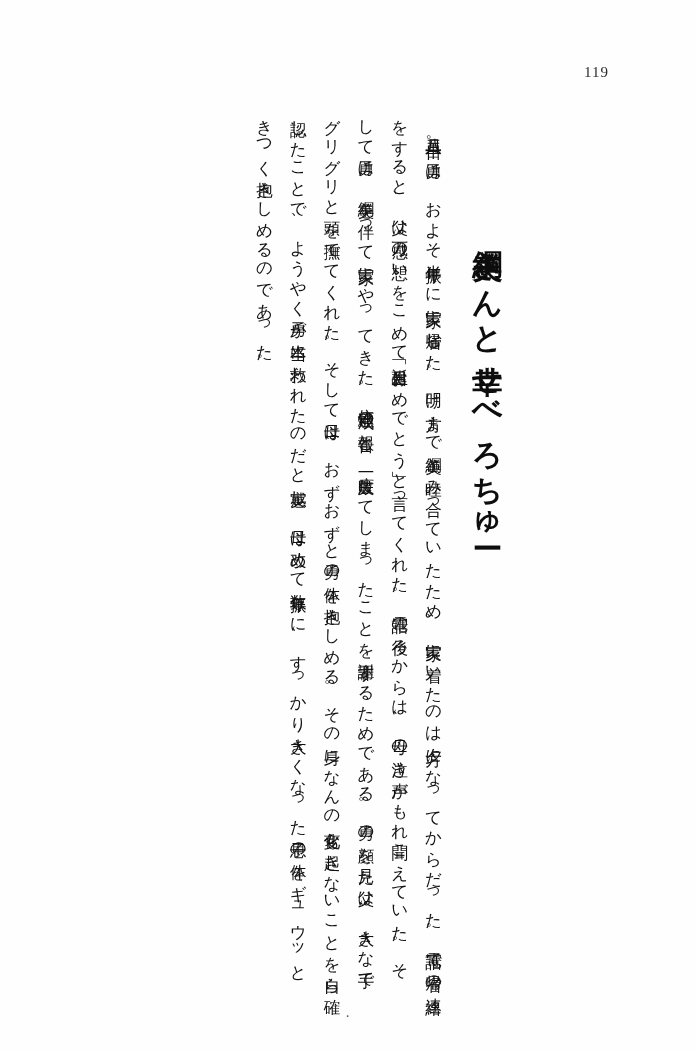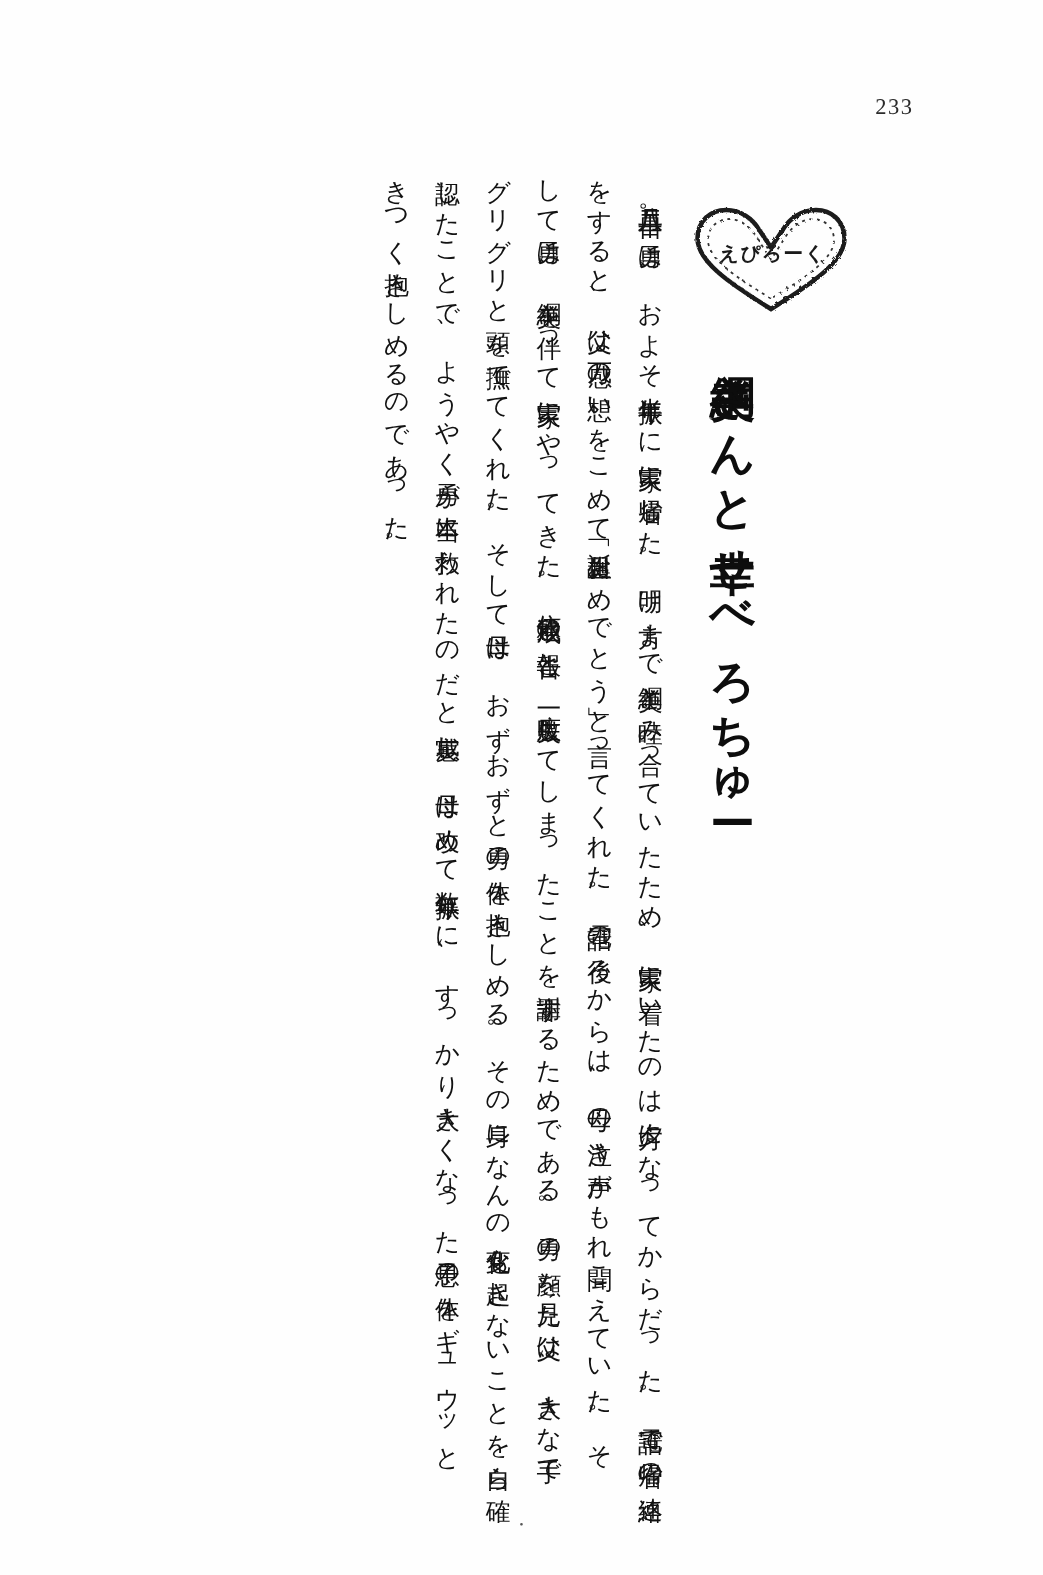--- a/index.html
+++ b/index.html
@@ -106,37 +106,22 @@
     font-size: 11px;
     color: #555;
     font-family: "Liberation Serif", serif;
   }
 </style>
 </head>
 <body>
 
 <div class="page">
 
-  <div class="page-number">233</div>
+  <div class="page-number">119</div>
 
-  <div class="heart-stamp">
-    <svg viewBox="0 0 118 82" xmlns="http://www.w3.org/2000/svg" aria-hidden="true">
-      <defs>
-        <filter id="rough" x="-20%" y="-20%" width="140%" height="140%">
-          <feTurbulence type="fractalNoise" baseFrequency="0.55" numOctaves="3" result="n"></feTurbulence>
-          <feDisplacementMap in="SourceGraphic" in2="n" scale="2.2"></feDisplacementMap>
-        </filter>
-      </defs>
-      <g filter="url(#rough)">
-        <path d="M59 74 C 30 56, 10 42, 10 27 C 10 15, 19 8, 29 8 C 39 8, 47 14, 51 21 L 59 33 L 67 21 C 71 14, 79 8, 89 8 C 99 8, 108 15, 108 27 C 108 42, 88 56, 59 74 Z" fill="none" stroke="#1a1a1a" stroke-width="3"></path>
-        <path d="M59 67 C 34 52, 17 40, 17 28 C 17 19, 24 14, 31 14 C 39 14, 46 20, 50 27 L 59 41 L 68 27 C 72 20, 79 14, 87 14 C 94 14, 101 19, 101 28 C 101 40, 84 52, 59 67 Z" fill="none" stroke="#333" stroke-width="1.2" stroke-dasharray="2 3"></path>
-      </g>
-    </svg>
-    <div class="heart-label">えぴろーく</div>
-  </div>
 
   <div class="chapter-title">美綱さんと幸せべろちゅー</div>
 
   <div class="body-text">
     <p>八月二十二日。勇は、およそ半年振りに実家に帰省した。明け方まで美綱と睦み合っていたため、実家に着いたのは夕方になってからだった。電話で帰省の連絡をすると、父は万感の想いをこめて「誕生日おめでとう」と言ってくれた。電話の後ろからは、母の泣き声がもれ聞こえていた。そして勇は、美綱を伴って実家にやってきた。依頼達成の報告と、一度失敗してしまったことを謝罪するためである。勇の顔を見た父は、大きな手でグリグリと頭を撫でてくれた。そして母は、おずおずと勇の体を抱きしめる。その身になんの変化も起きないことを自ら確認したことで、ようやく勇が本当に救われたのだと実感し、母は改めて数年振りに、すっかり大きくなった息子の体をギュウッときつく抱きしめるのであった。</p>
   </div>
 
   <div class="footer-mark">・</div>
 
 </div>

